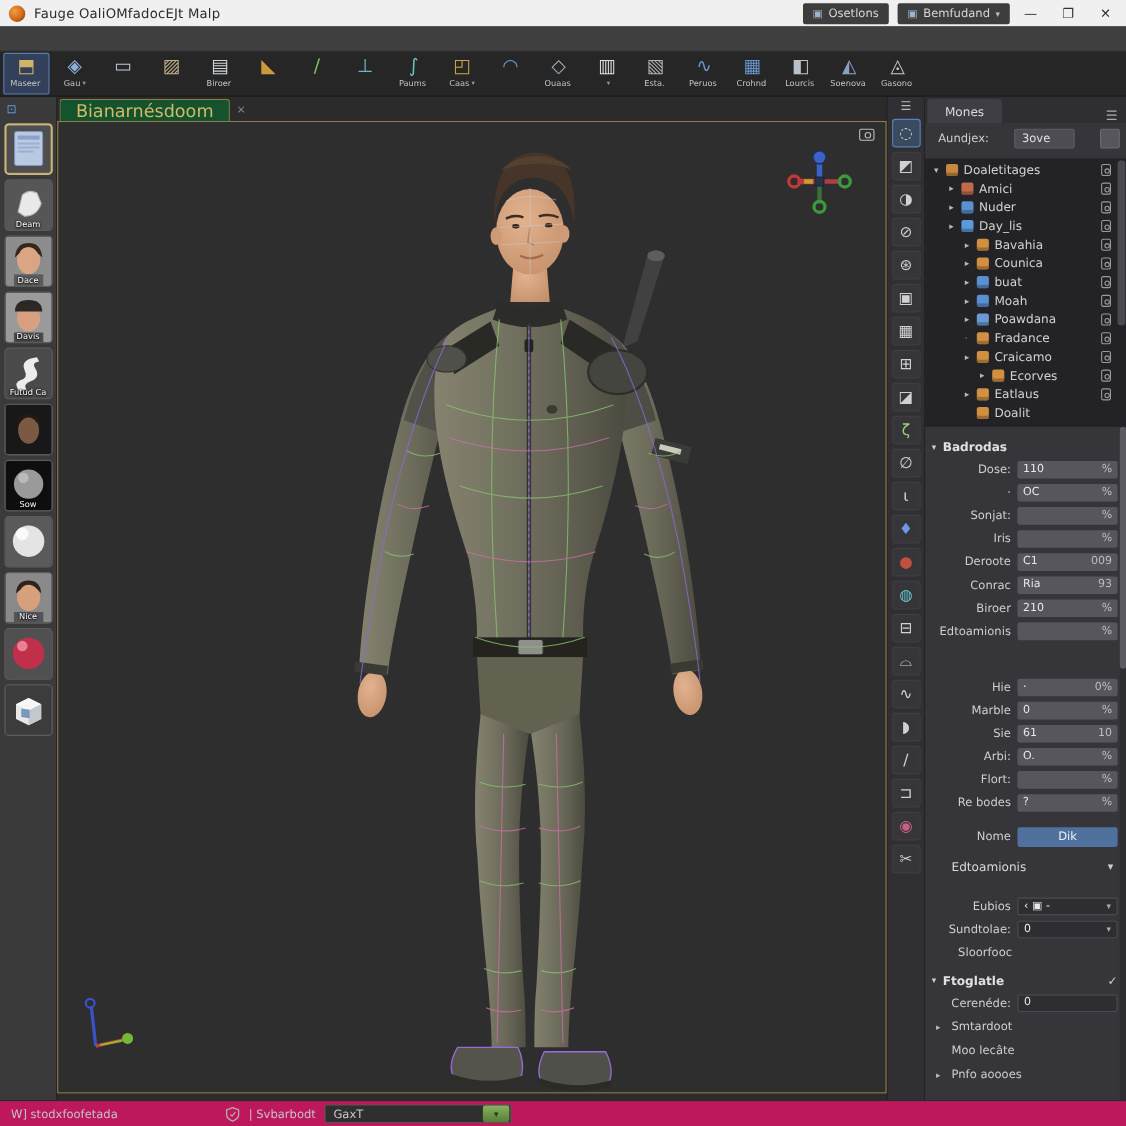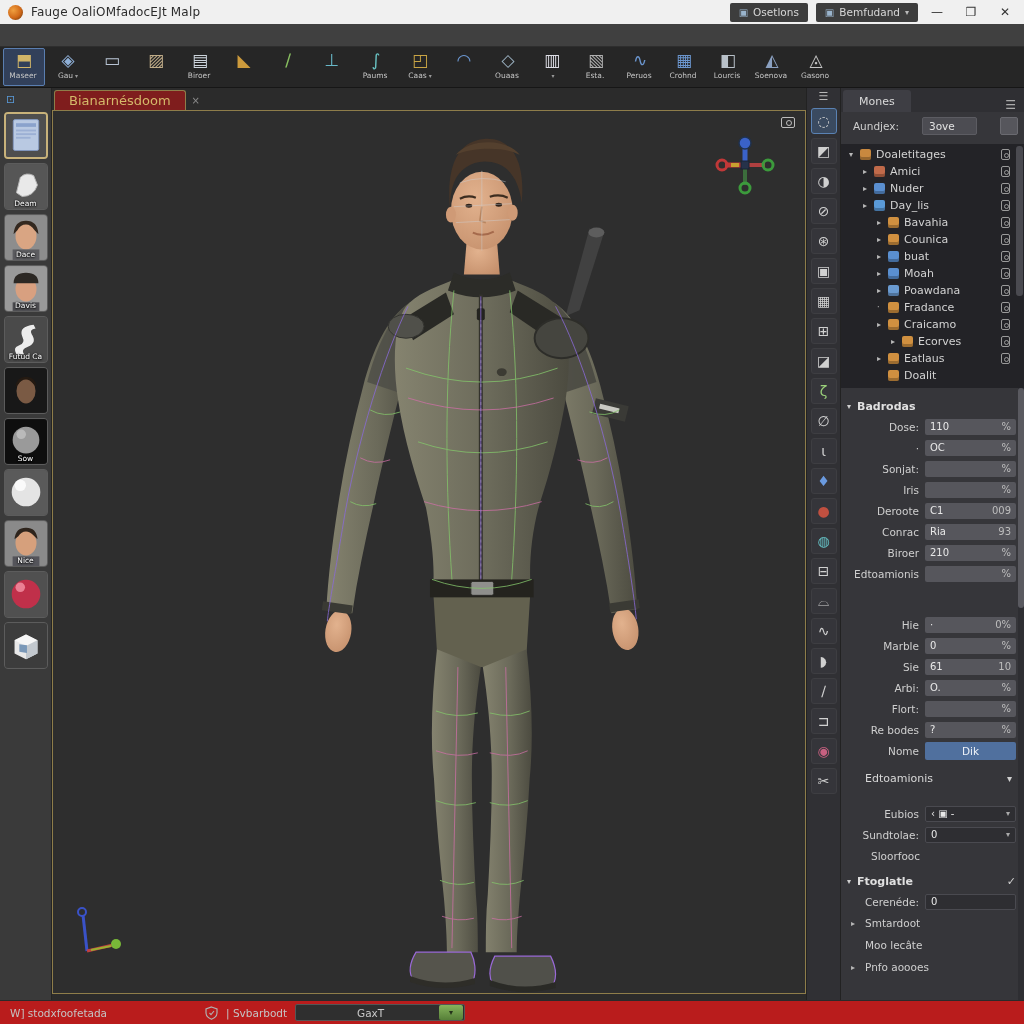--- a/index.html
+++ b/index.html
@@ -43,22 +43,22 @@
   .thumb { width:44px; height:47px; margin:2px auto; background:#4e4e4e; border:1px solid #5c5c5c; border-radius:4px;
     position:relative; overflow:hidden; }
   .thumb.selected { border:2px solid #c8b27a; }
   .thumb svg { width:100%; height:100%; display:block; }
   .thumb .lbl { position:absolute; bottom:1px; left:0; right:0; text-align:center; font-size:7.5px; color:#fff;
     text-shadow:0 1px 2px #000, 0 0 2px #000; }
 
   
   .center { flex:1; display:flex; flex-direction:column; min-width:0; background:#2b2b2b; }
   .vp-tabs { height:22px; display:flex; align-items:flex-end; background:#2b2b2b; padding-left:2px; }
-  .vp-tab { height:20px; background:#7f1d1d; border:1px solid #8e7d4a; border-bottom:none; color:#d4b96a;
-    font-size:13px; display:flex; align-items:center; padding:0 14px; border-radius:3px 3px 0 0; }
+  .vp-tab { height:20px; background:#14532d; border:1px solid #8e7d4a; border-bottom:none; color:#d4b96a;
+    font-size:16px; display:flex; align-items:center; padding:0 14px; border-radius:3px 3px 0 0; }
   .vp-tab-close { height:20px; width:20px; display:flex; align-items:center; justify-content:center; color:#8a8a8a; font-size:10px;}
   .viewport { flex:1; border:1px solid #8e7d4a; background:#2e2e2e; position:relative; overflow:hidden; margin-bottom:6px;}
   .vp-info { position:absolute; top:8px; left:12px; font-size:11px; color:#c6c6c6; line-height:15px; }
   .vp-info .teal { color:#5a9aa8; }
   .char-svg { position:absolute; inset:0; width:100%; height:100%; }
   .gizmo { position:absolute; top:22px; right:28px; width:64px; height:64px; }
   .vp-cam { position:absolute; top:6px; right:10px; width:14px; height:11px; border:1px solid #bdbdbd; border-radius:2px; }
   .vp-cam::after{ content:""; position:absolute; left:4px; top:2px; width:4px; height:4px; border:1px solid #bdbdbd; border-radius:50%;}
   .axis { position:absolute; left:14px; bottom:28px; width:60px; height:60px; }
 
@@ -106,22 +106,22 @@
     display:flex; align-items:center; justify-content:center; }
   .expander { display:flex; align-items:center; font-size:11px; color:#d8d8d8; height:22px; padding-left:18px;}
   .expander .caret { margin-left:auto; padding-right:4px; color:#cfcfcf; font-size:10px;}
   .plain-lbl { font-size:10.5px; color:#cfcfcf; height:22px; display:flex; align-items:center; padding-left:24px;}
   .mini-row { height:22px; display:flex; align-items:center; gap:6px; font-size:10.5px; color:#cfcfcf;}
   .mini-row .arr { width:12px; font-size:8px; color:#b8b8b8; text-align:center;}
   .props-scroll { position:absolute; right:0; top:0; width:6px; height:100%; background:#2e2e32;}
   .props-scroll .thumb-bar { position:absolute; top:0; width:6px; height:220px; background:#5a5a60; border-radius:3px;}
 
   
-  .statusbar { height:24px; background:#b91c1c; border-top:1px solid #2a2a2a; display:flex; align-items:center;
-    padding:0 10px; gap:8px; flex:0 0 auto;text-align:center; }
+  .statusbar { height:24px; background:#be185d; border-top:1px solid #2a2a2a; display:flex; align-items:center;
+    padding:0 10px; gap:8px; flex:0 0 auto; }
   .statusbar .txt { font-size:10.5px; color:#c4c4c4; }
   .status-shield { width:13px; height:14px; margin-left:90px;}
   .status-dd { width:170px; height:17px; background:#2f2f2f; border:1px solid #565656; border-radius:2px;
     display:flex; align-items:center; }
   .status-dd .val { flex:1; font-size:10.5px; color:#c8c8c8; padding-left:7px; }
   .status-dd .go { width:24px; height:15px; margin:0 1px; border-radius:2px;
     background:linear-gradient(#86b45c,#567f38); display:flex; align-items:center; justify-content:center;
     color:#23321a; font-size:8px; }
 </style>
 </head>
@@ -834,21 +834,21 @@
             </div>
             <div class="prow">
               <span class="lbl">Re bodes</span>
               <div class="pfield">
                 <span>?</span>
                 <span class="sfx">%</span>
               </div>
             </div>
           </div>
 
-        <div class="prow" style="">
+        <div class="prow" style="margin-top:10px">
           <span class="lbl">Nome</span>
           <div class="blue-btn">Dik</div>
         </div>
 
         <div class="expander" style="margin-top:6px">
           <span>Edtoamionis</span>
           <span class="caret">▾</span>
         </div>
 
         <div style="height:14px"></div>

